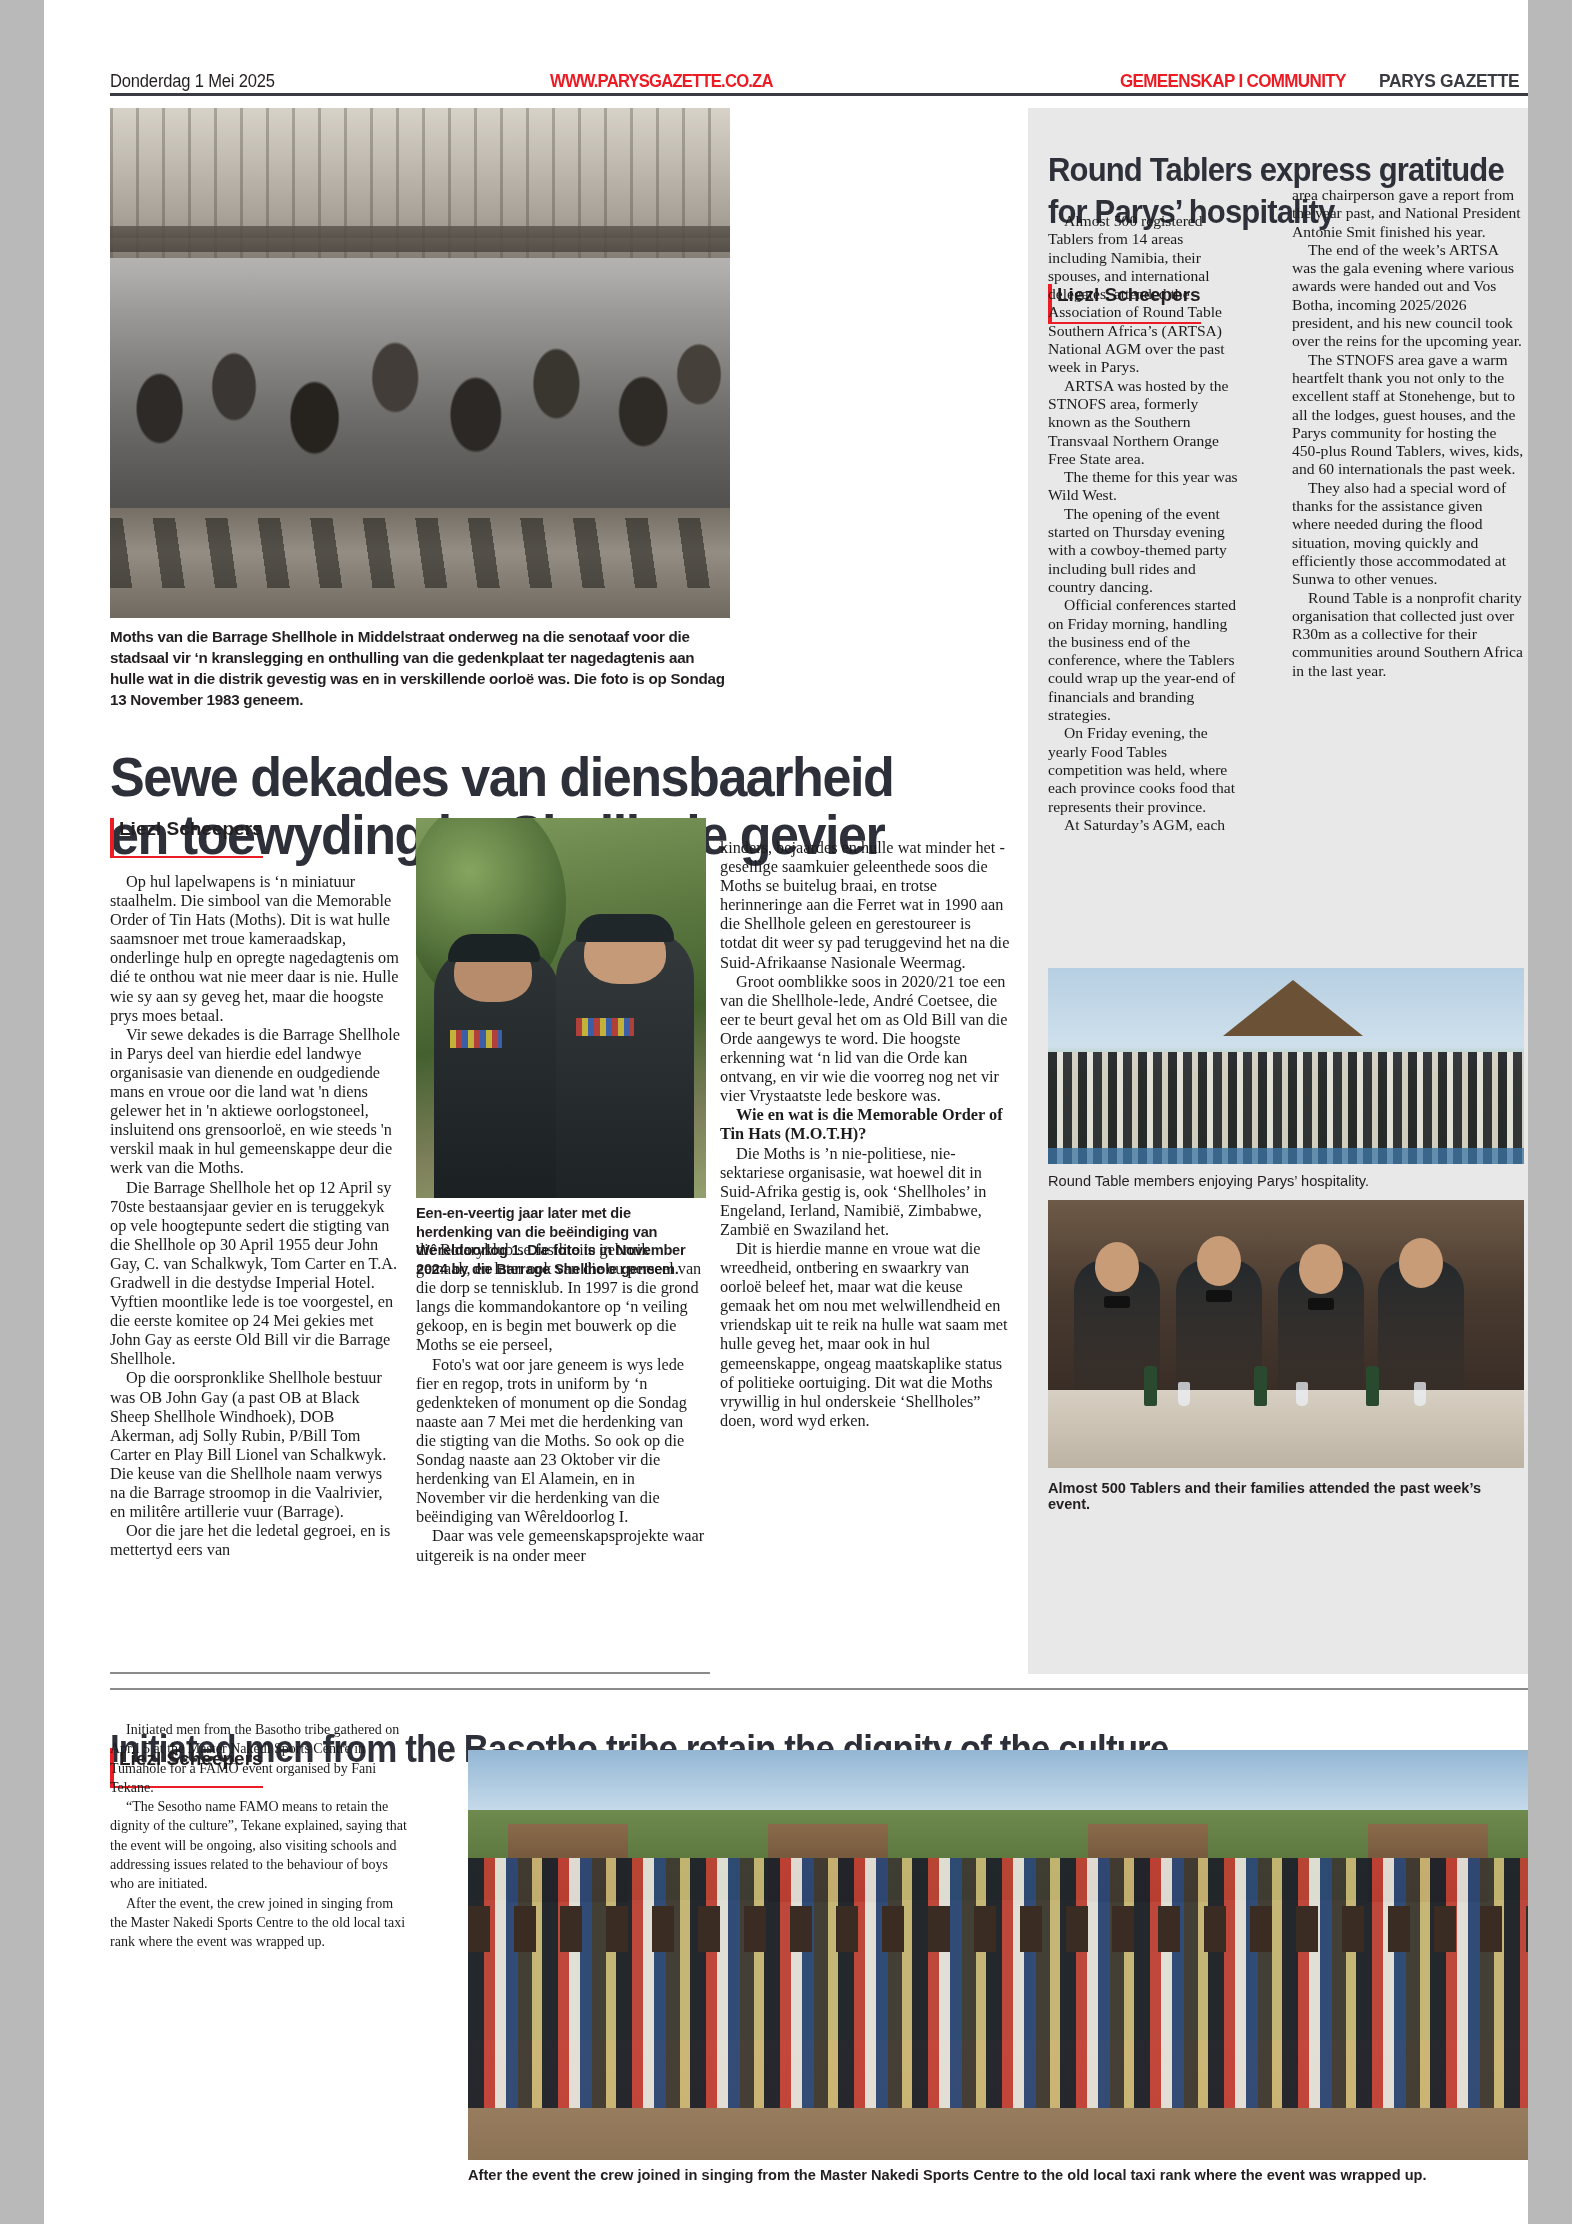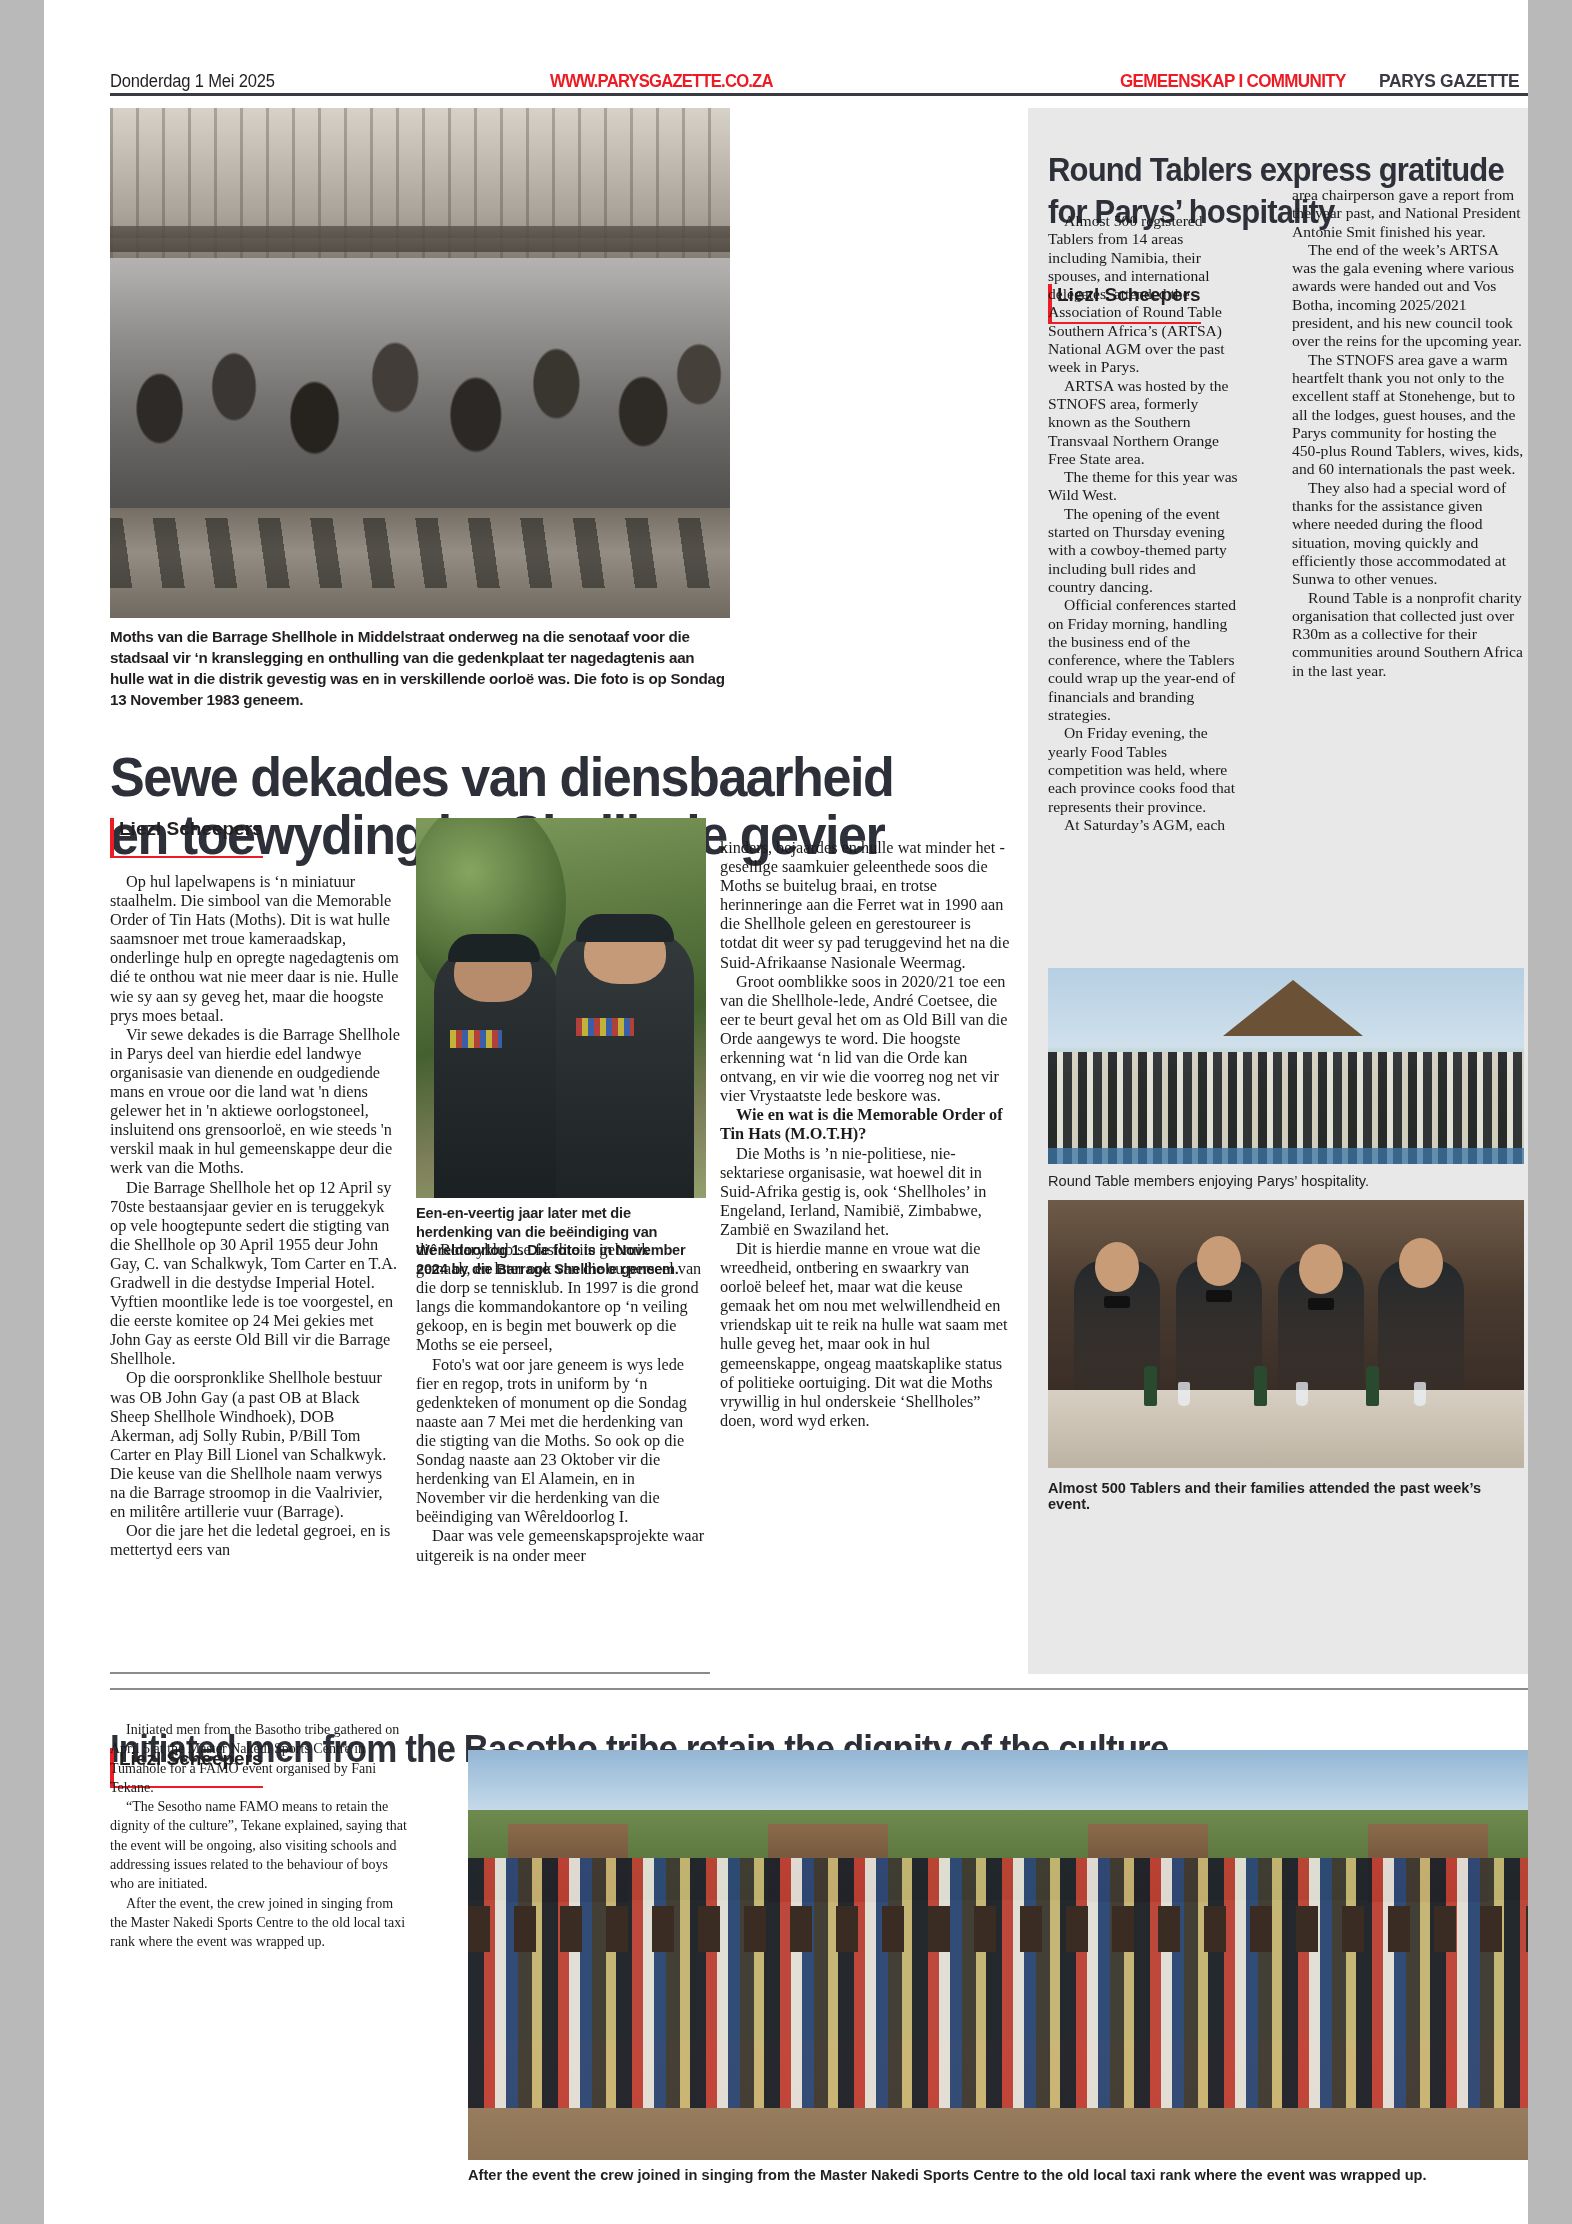--- a/index.html
+++ b/index.html
@@ -359,21 +359,21 @@
     <p>ARTSA was hosted by the STNOFS area, formerly known as the Southern Transvaal Northern Orange Free State area.</p>
     <p>The theme for this year was Wild West.</p>
     <p>The opening of the event started on Thursday evening with a cowboy-themed party including bull rides and country dancing.</p>
     <p>Official conferences started on Friday morning, handling the business end of the conference, where the Tablers could wrap up the year-end of financials and branding strategies.</p>
     <p>On Friday evening, the yearly Food Tables competition was held, where each province cooks food that represents their province.</p>
     <p>At Saturday’s AGM, each</p>
   </div>
 
   <div class="col sb-col" id="sb-c2">
     <p class="noind">area chairperson gave a report from the year past, and National President Antonie Smit finished his year.</p>
-    <p>The end of the week’s ARTSA was the gala evening where various awards were handed out and Vos Botha, incoming 2025/2021 president, and his new council took over the reins for the upcoming year.</p>
+    <p>The end of the week’s ARTSA was the gala evening where various awards were handed out and Vos Botha, incoming 2025/2026 president, and his new council took over the reins for the upcoming year.</p>
     <p>The STNOFS area gave a warm heartfelt thank you not only to the excellent staff at Stonehenge, but to all the lodges, guest houses, and the Parys community for hosting the 450-plus Round Tablers, wives, kids, and 60 internationals the past week.</p>
     <p>They also had a special word of thanks for the assistance given where needed during the flood situation, moving quickly and efficiently those accommodated at Sunwa to other venues.</p>
     <p>Round Table is a nonprofit charity organisation that collected just over R30m as a collective for their communities around Southern Africa in the last year.</p>
   </div>
 
   <div class="sb-photo1">
     <div class="sky"></div>
     <div class="roof"></div>
     <div class="row"></div>
     <div class="pool"></div>

